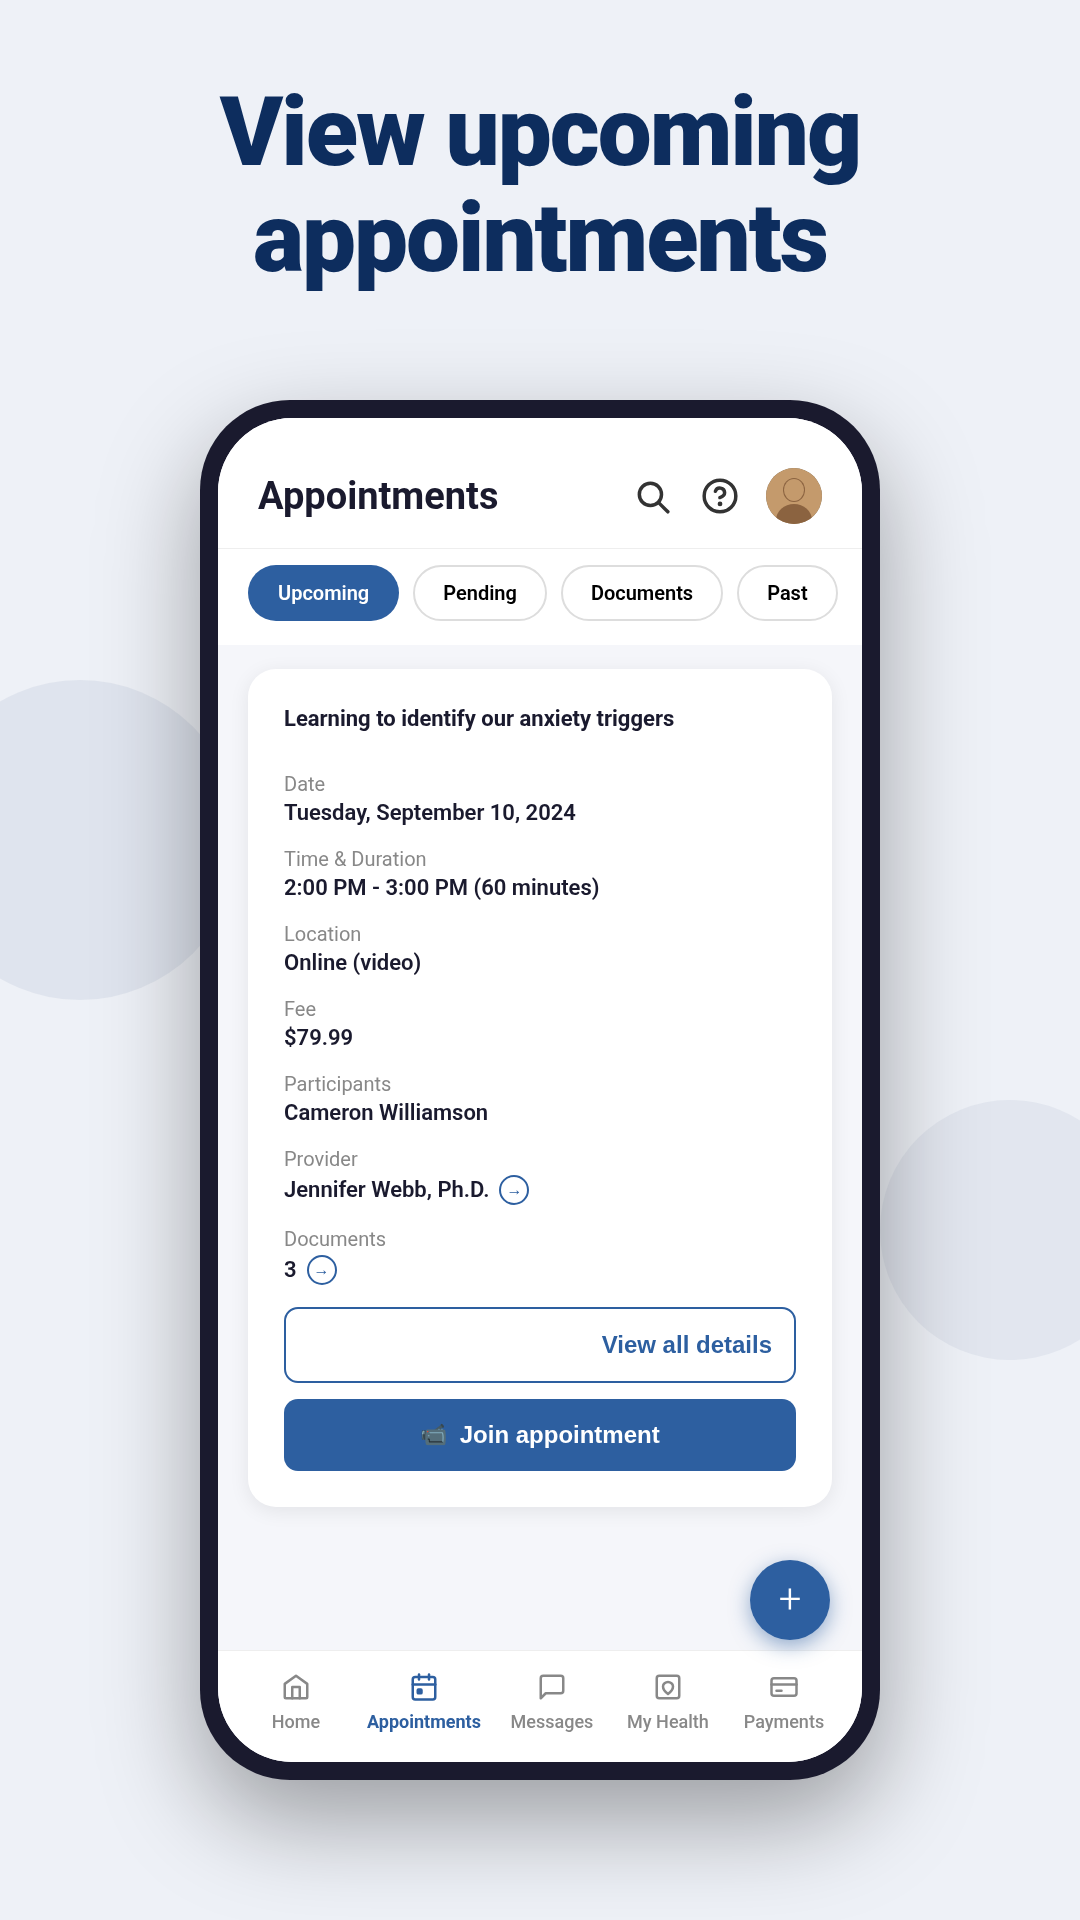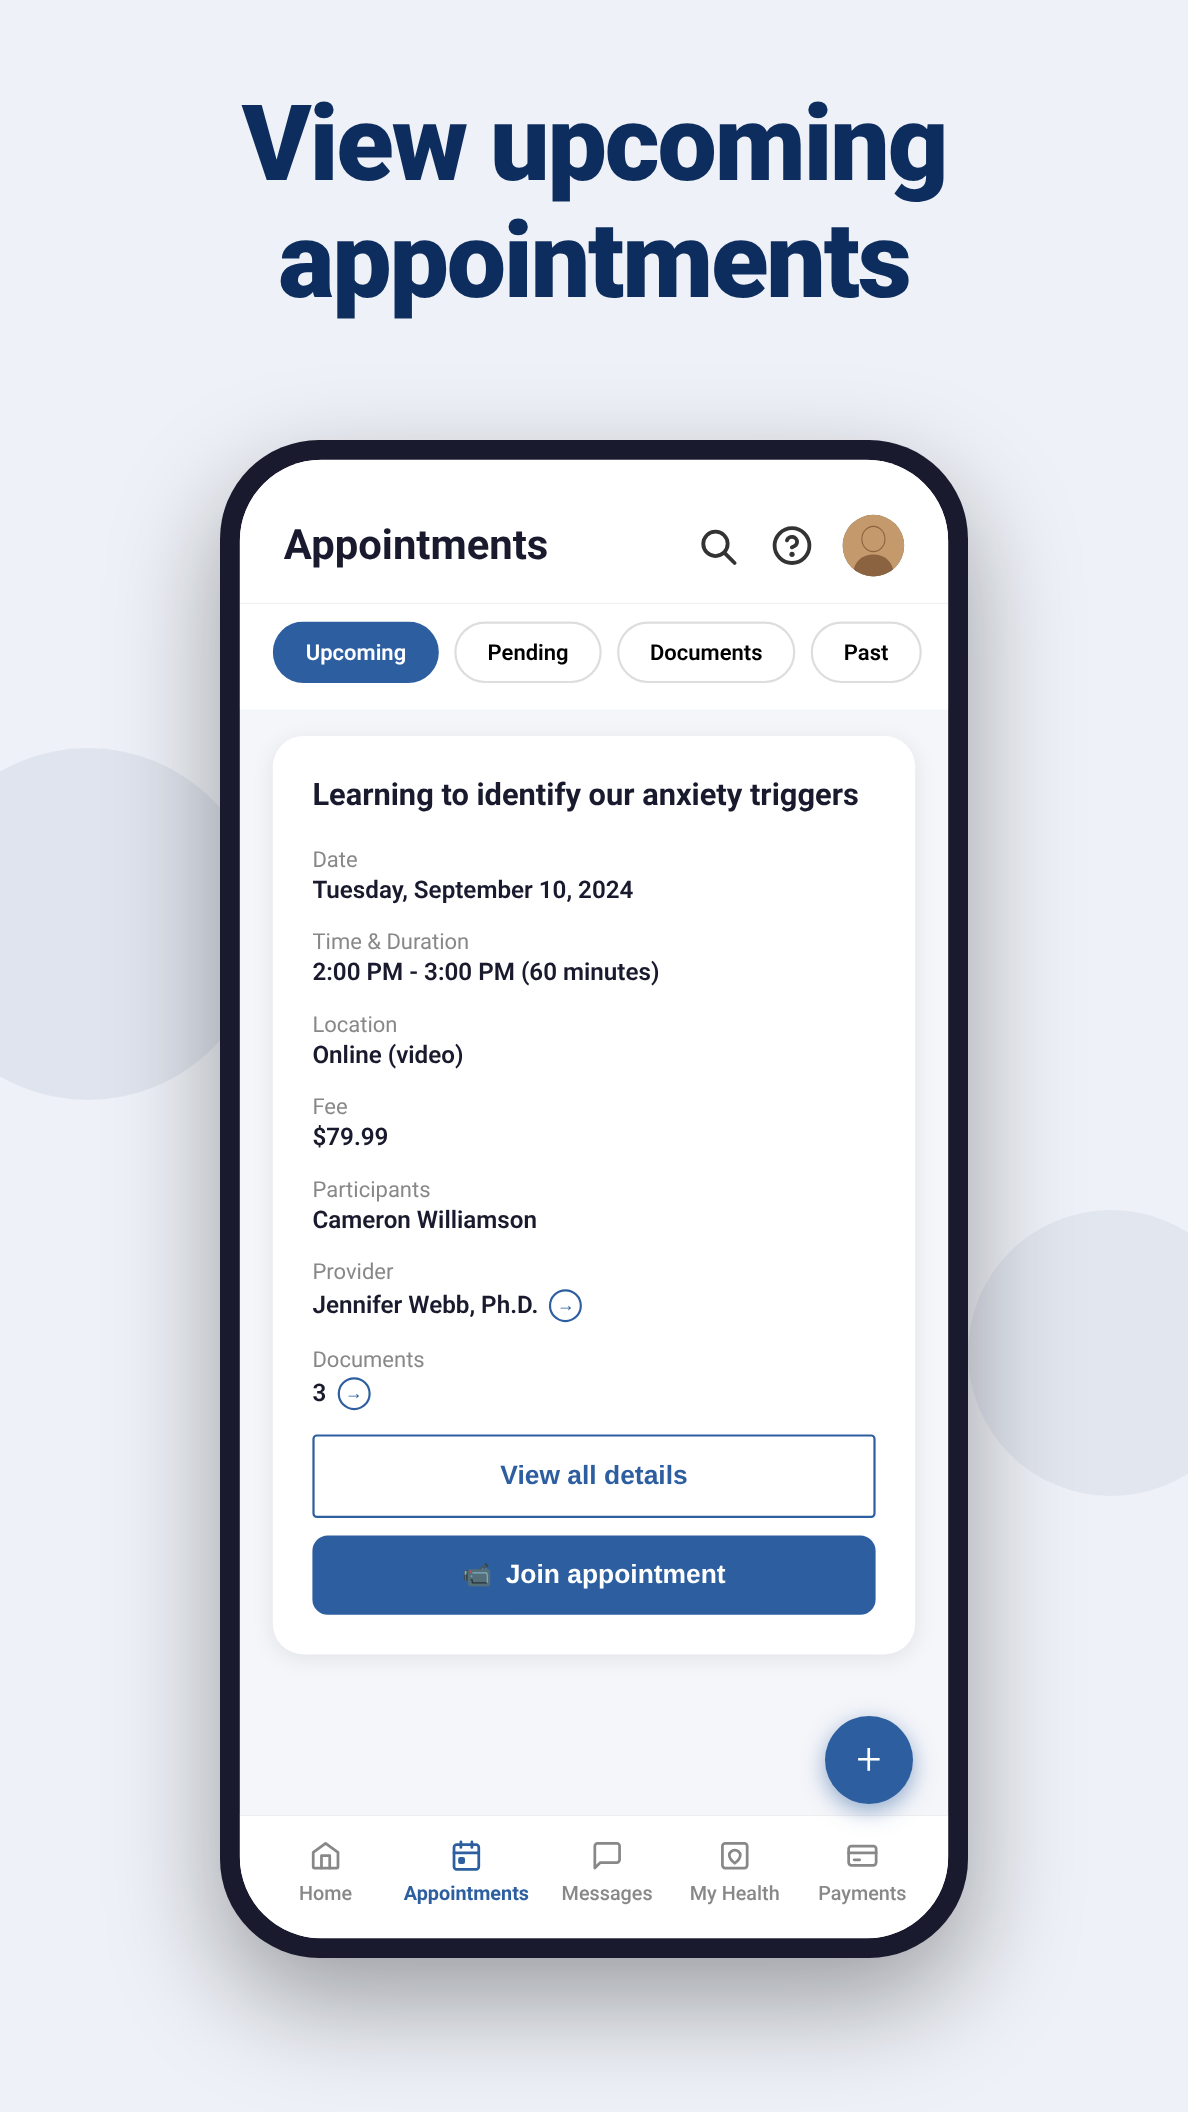--- a/index.html
+++ b/index.html
@@ -168,24 +168,24 @@
     }
 
     .appointment-card {
       background: white;
       border-radius: 28px;
       padding: 36px;
       box-shadow: 0 4px 20px rgba(0,0,0,0.08);
     }
 
     .card-title {
-      font-size: 28px;
+      font-size: 22px;
       font-weight: 700;
       color: #1a1a2e;
-      margin-bottom: 28px;
+      margin-bottom: 38px;
       line-height: 1.3;
     }
 
     .detail-row {
       margin-bottom: 22px;
     }
 
     .detail-label {
       font-size: 20px;
       color: #888;
@@ -216,24 +216,24 @@
 
     
     .btn-view-details {
       width: 100%;
       padding: 22px;
       border: 2px solid #2d5fa0;
       background: white;
       color: #2d5fa0;
       font-size: 24px;
       font-weight: 600;
-      border-radius: 4px;
+      border-radius: 14px;
       cursor: pointer;
       margin-bottom: 16px;
-      text-align: center;
+      text-align: right;
     }
 
     .btn-join {
       width: 100%;
       padding: 22px;
       background: #2d5fa0;
       color: white;
       font-size: 24px;
       font-weight: 600;
       border-radius: 14px;

